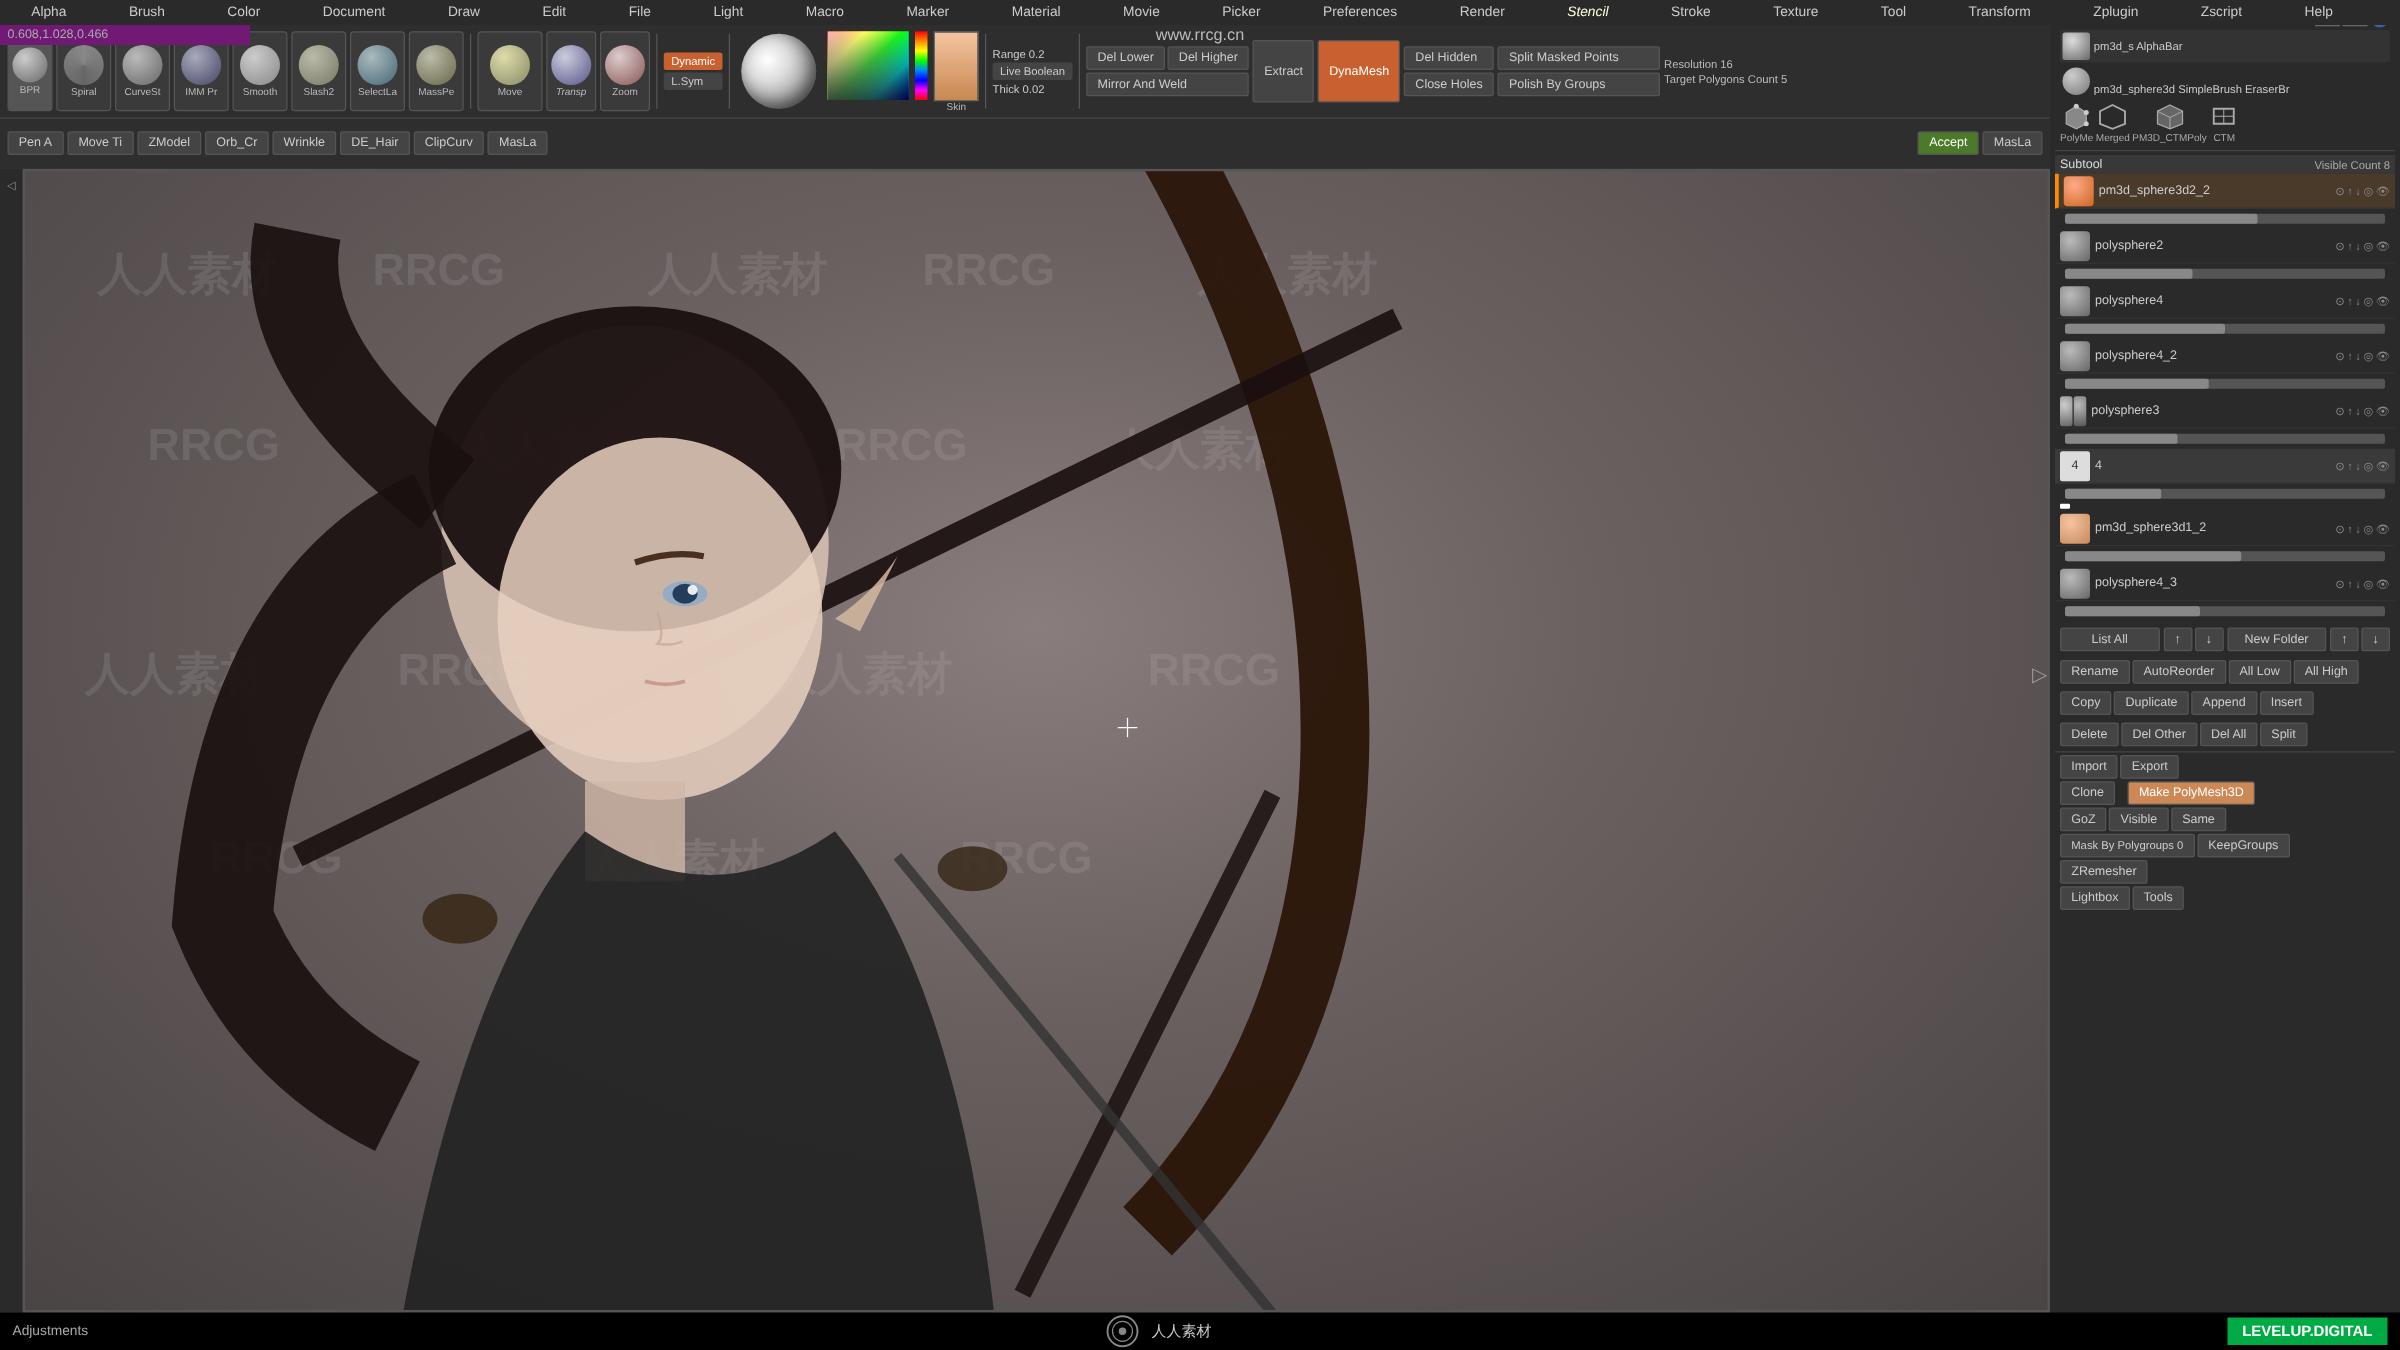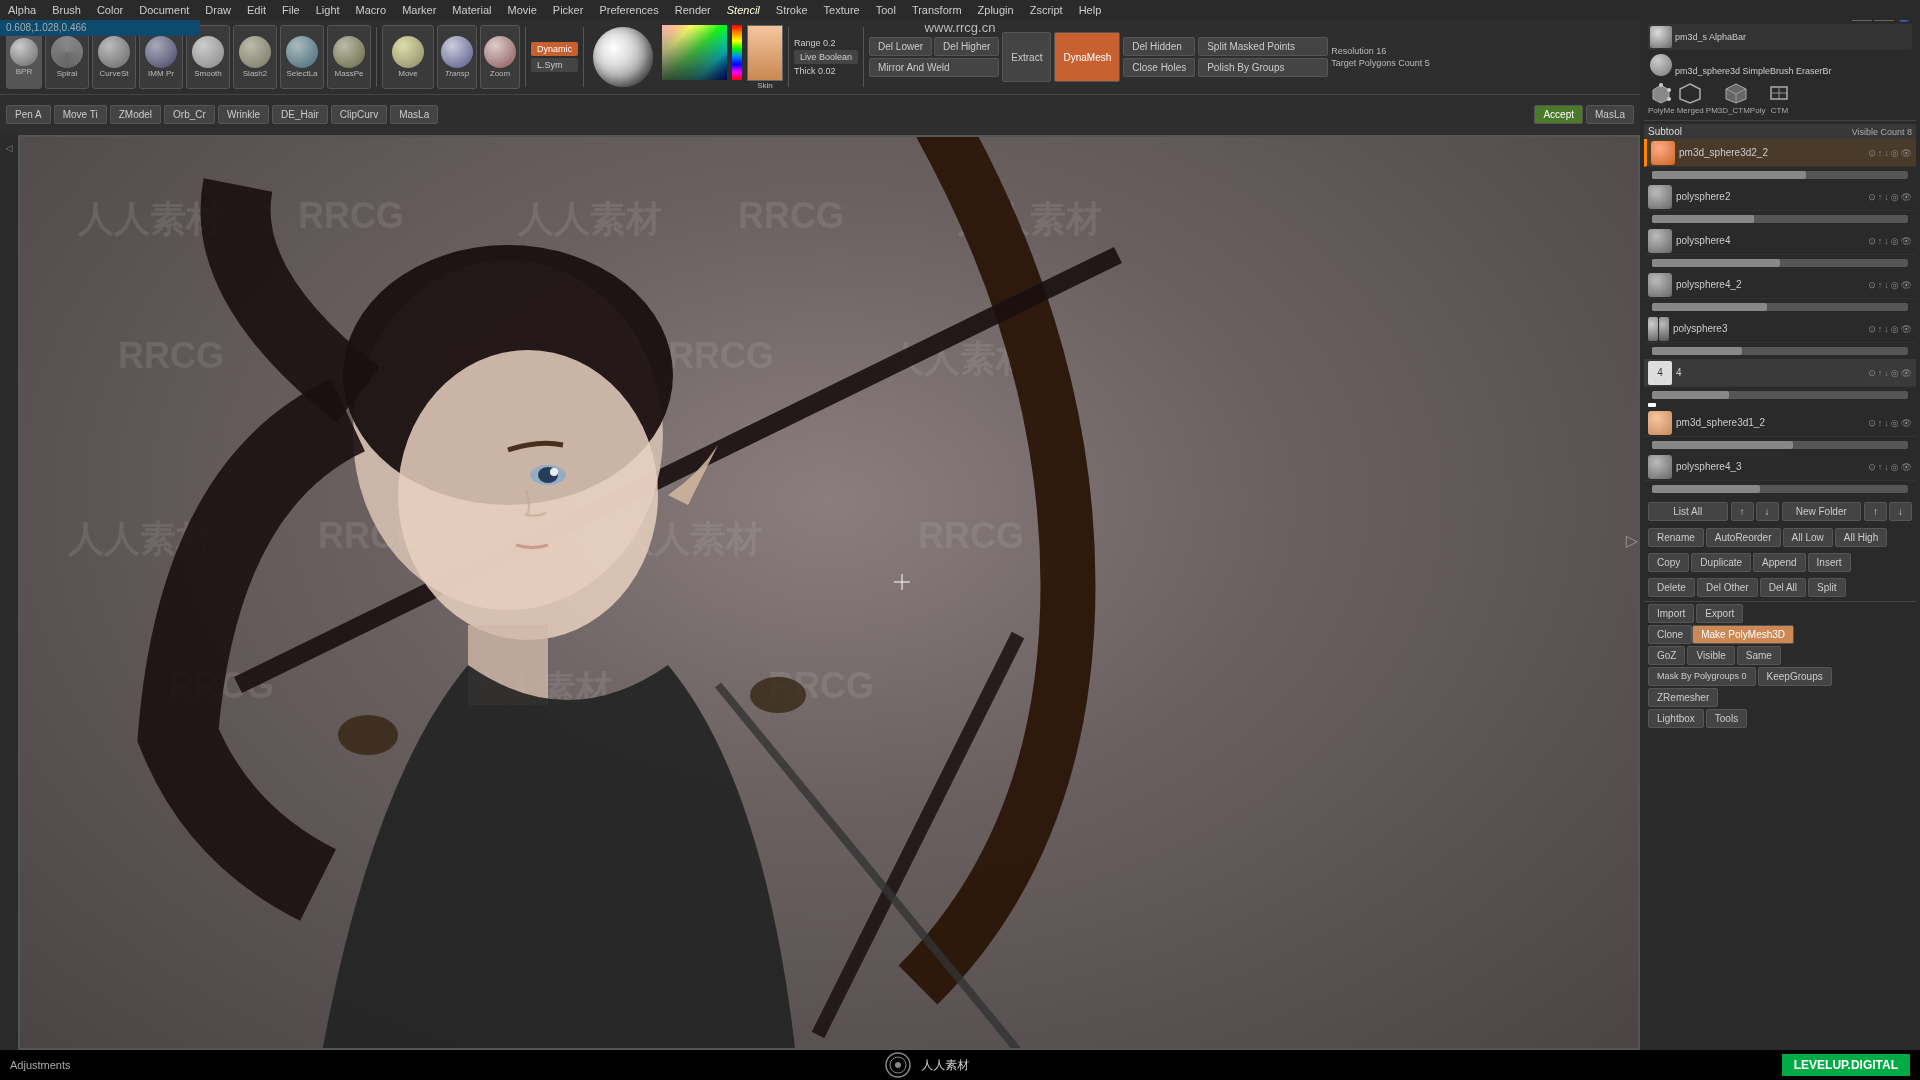--- a/index.html
+++ b/index.html
@@ -18,33 +18,33 @@
     #menu-bar {
       position: absolute;
       top: 0; left: 0; right: 0;
       height: 20px;
       background: #2a2a2a;
       display: flex;
       align-items: center;
       z-index: 100;
     }
     .menu-item {
-      padding: 2px 8px;
+      padding: 2px 25px;
       color: #ccc;
       cursor: pointer;
       font-size: 11px;
       white-space: nowrap;
     }
 
     
     #coords-bar {
       position: absolute;
       top: 20px; left: 0;
       height: 16px;
-      background: #0c4a6e;
+      background: #701a75;
       color: #aaa;
       font-size: 10px;
       padding: 2px 6px;
       z-index: 100;
       width: 200px;
     }
 
     
     #url-bar {
       position: absolute;
@@ -779,21 +779,21 @@
     <div class="panel-btn">Del Other</div>
     <div class="panel-btn">Del All</div>
     <div class="panel-btn">Split</div>
   </div>
 
   <div style="padding:2px 4px;border-top:1px solid #444;margin-top:2px;">
     <div style="display:flex;gap:2px;margin-bottom:2px;">
       <div class="panel-btn">Import</div>
       <div class="panel-btn">Export</div>
     </div>
-    <div style="display:flex;gap:0;margin-bottom:2px;">
+    <div style="display:flex;gap:10px;margin-bottom:2px;">
       <div class="panel-btn">Clone</div>
       <div class="panel-btn orange">Make PolyMesh3D</div>
     </div>
     <div style="display:flex;gap:2px;margin-bottom:2px;">
       <div class="panel-btn">GoZ</div>
       <div class="panel-btn">Visible</div>
       <div class="panel-btn">Same</div>
     </div>
     <div style="display:flex;gap:2px;margin-bottom:2px;">
       <div class="panel-btn" style="font-size:9px;">Mask By Polygroups 0</div>

